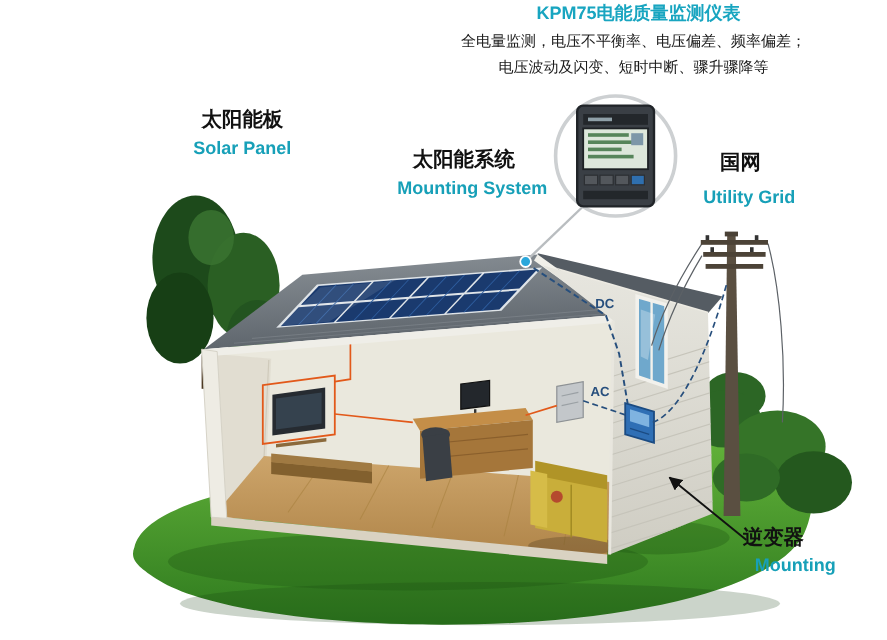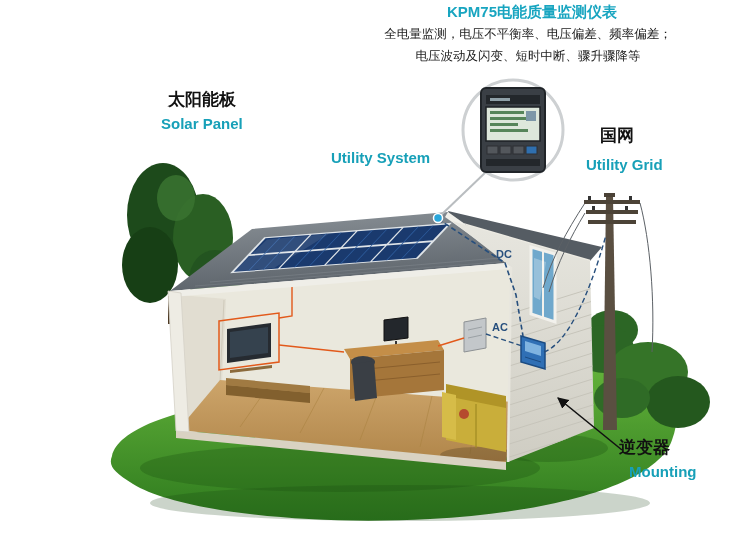--- a/index.html
+++ b/index.html
@@ -257,21 +257,22 @@
     <path d="M622,450 L558,398" stroke="#111" stroke-width="1.6" fill="none" marker-end="url(#arrow)"></path>
   </svg>
 
   <div class="txt title" style="left:396px;top:3px;width:272px;">KPM75电能质量监测仪表</div>
   <div class="txt sub" style="left:384px;top:27px;width:288px;">全电量监测，电压不平衡率、电压偏差、频率偏差；</div>
   <div class="txt sub" style="left:384px;top:49px;width:288px;">电压波动及闪变、短时中断、骤升骤降等</div>
 
   <div class="txt zh" style="left:168px;top:90px;">太阳能板</div>
   <div class="txt en" style="left:161px;top:115px;">Solar Panel</div>
 
-  <div class="txt en" style="left:331px;top:149px;">Utility System</div>
+  <div class="txt zh" style="left:344px;top:123px;">太阳能系统</div>
+  <div class="txt en" style="left:331px;top:149px;">Mounting System</div>
 
   <div class="txt zh" style="left:600px;top:126px;">国网</div>
   <div class="txt en" style="left:586px;top:156px;">Utility Grid</div>
 
   <div class="txt zh" style="left:619px;top:438px;">逆变器</div>
   <div class="txt en" style="left:629px;top:463px;">Mounting</div>
 
   <div class="txt wire-tag" style="left:463px;top:248px;padding-left:33px;">DC</div>
   <div class="txt wire-tag" style="left:492px;top:321px;">AC</div>
 </div>

